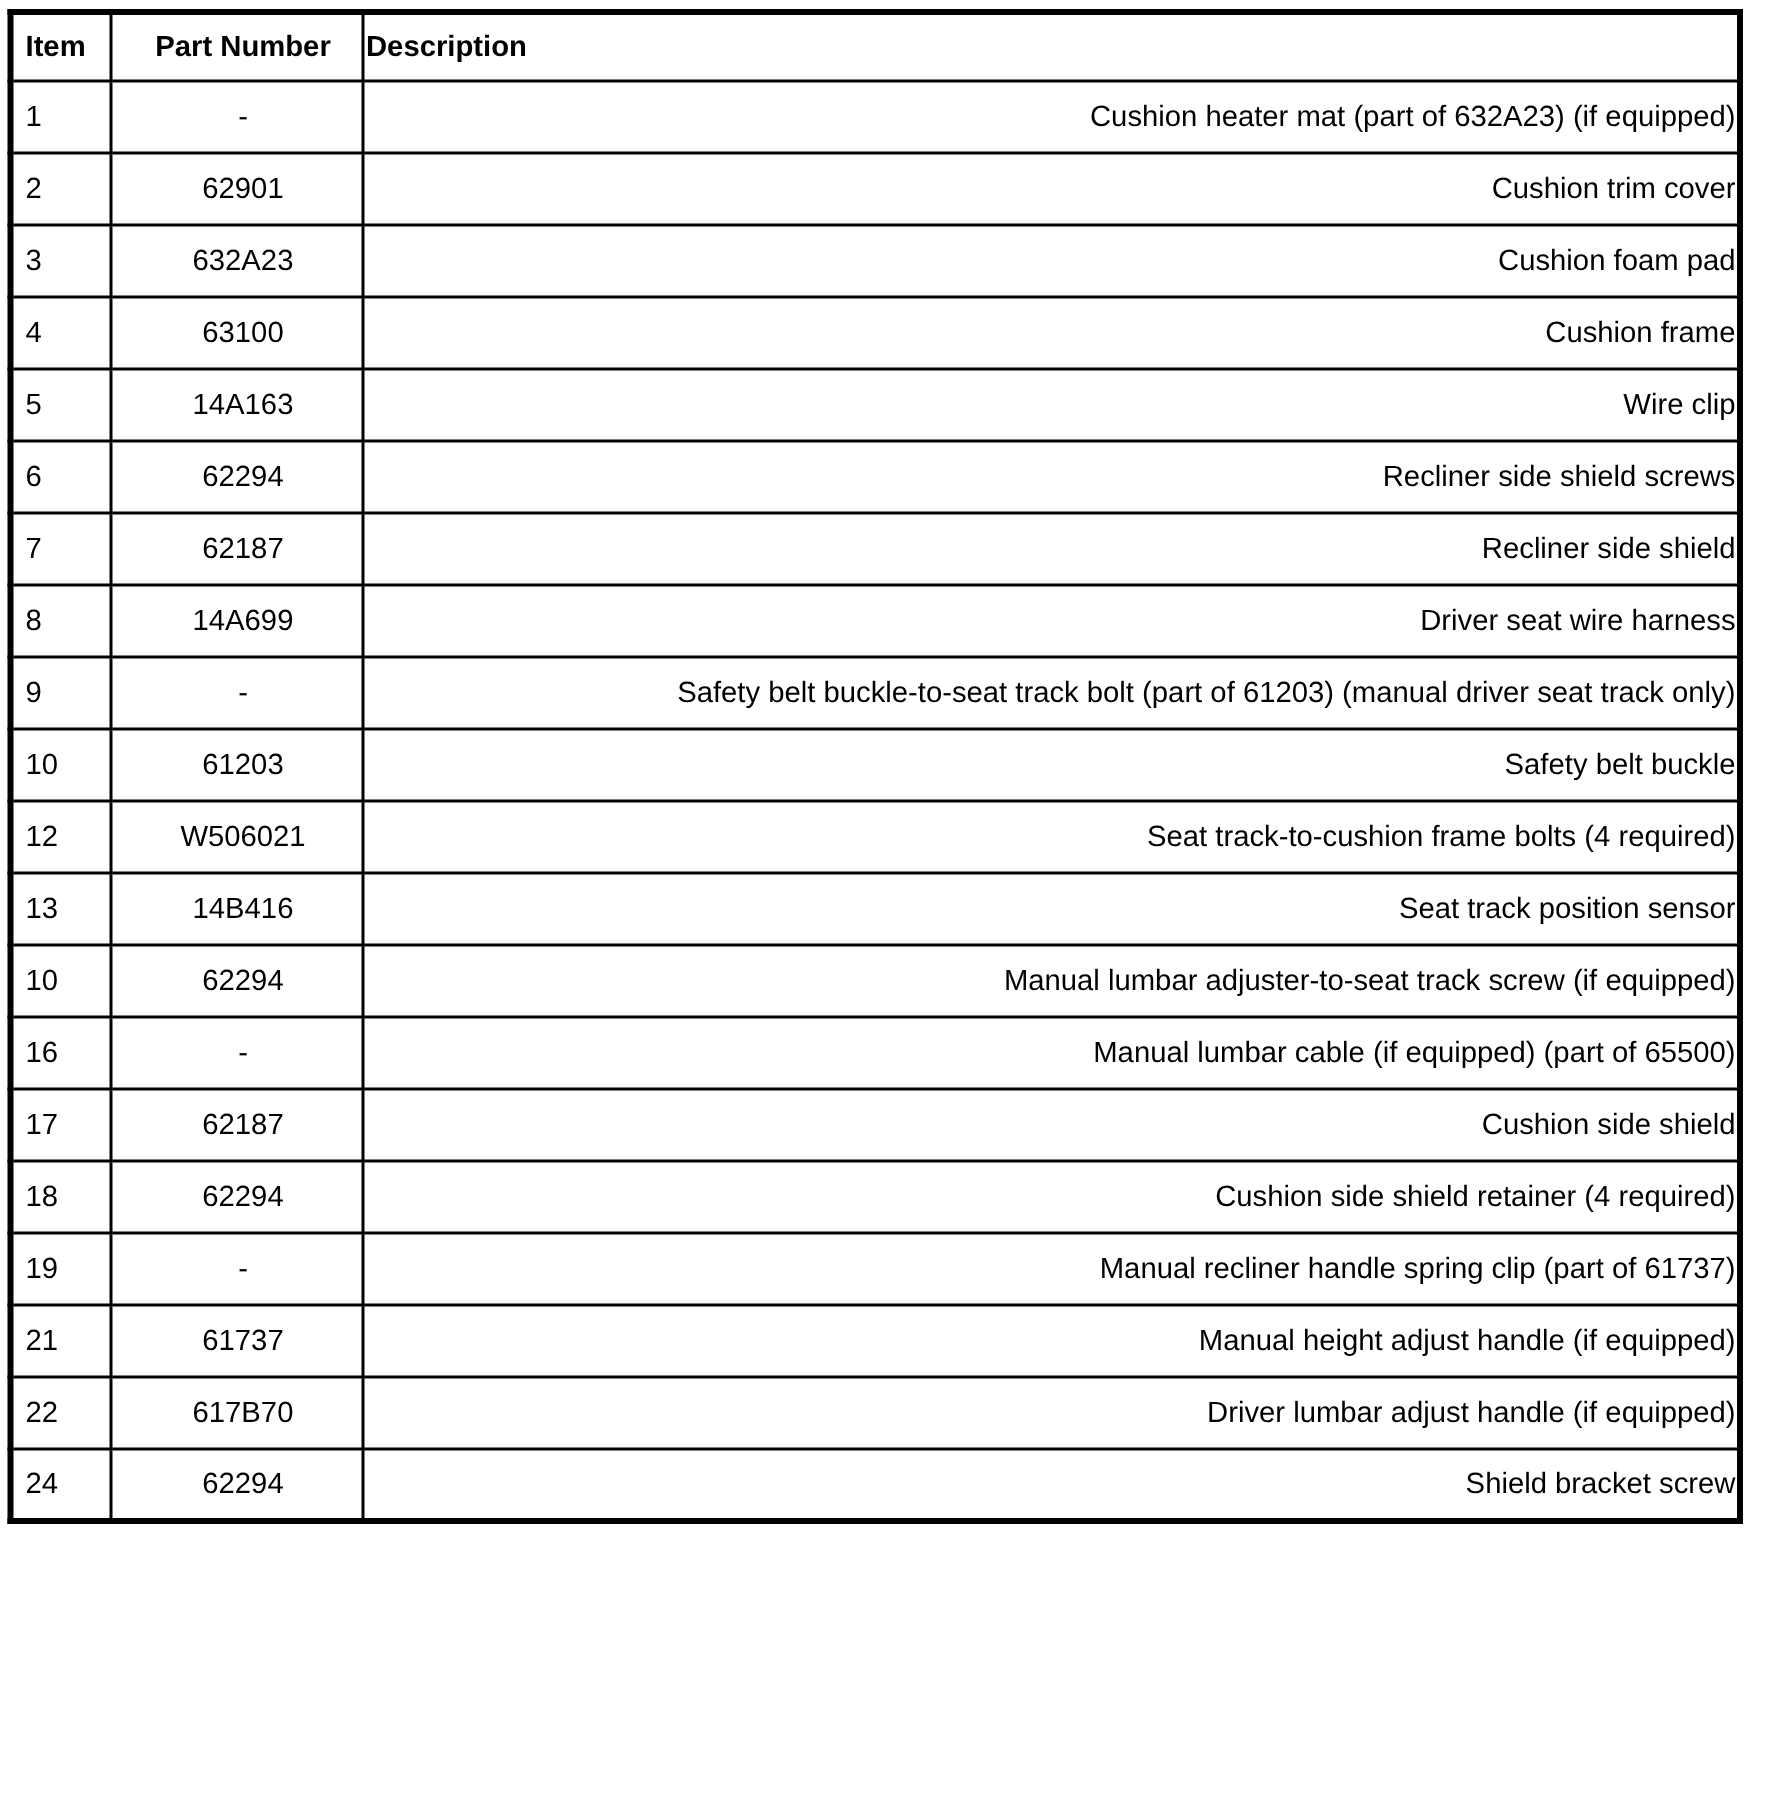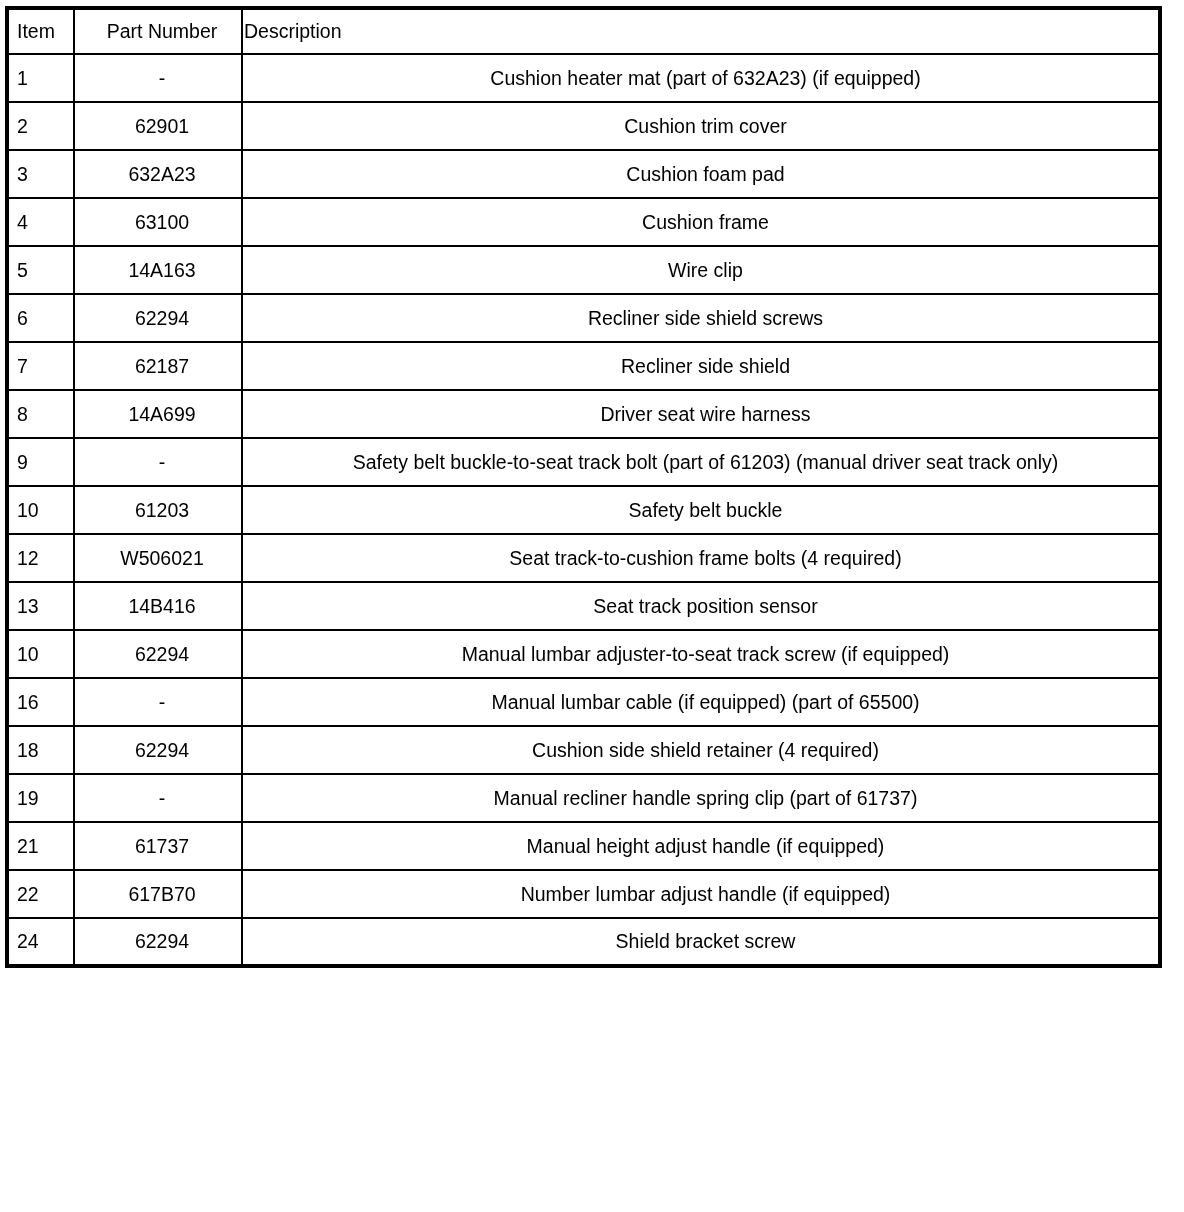--- a/index.html
+++ b/index.html
@@ -38,33 +38,33 @@
       font-size: 19.5px;
       line-height: 1.15;
       color: #000000;
       background: #ffffff;
       vertical-align: middle;
       overflow: hidden;
       white-space: nowrap;
     }
     table.parts-table th {
       height: 46px;
-      font-weight: normal;
+      font-weight: bold;
     }
     table.parts-table td {
       height: 48px;
       font-weight: normal;
     }
     .col-item   { width: 67px;  }
     .col-part   { width: 168px; }
     .col-desc   { width: auto;  }
     th.h-item, td.c-item { text-align: left; padding-left: 8px;  }
     th.h-part, td.c-part { text-align: center; padding-left: 9px;  }
     th.h-desc            { text-align: left; }
-    td.c-desc            { text-align: center; padding-left: 11px; }
+    td.c-desc            { text-align: right; padding-left: 11px; }
   </style>
 </head>
 <body>
 
 <div class="page">
   <table class="parts-table">
     <colgroup>
       <col class="col-item">
       <col class="col-part">
       <col class="col-desc">
@@ -141,38 +141,43 @@
           <td class="c-item">10</td>
           <td class="c-part">62294</td>
           <td class="c-desc">Manual lumbar adjuster-to-seat track screw (if equipped)</td>
         </tr>
         <tr>
           <td class="c-item">16</td>
           <td class="c-part">-</td>
           <td class="c-desc">Manual lumbar cable (if equipped) (part of 65500)</td>
         </tr>
         <tr>
+          <td class="c-item">17</td>
+          <td class="c-part">62187</td>
+          <td class="c-desc">Cushion side shield</td>
+        </tr>
+        <tr>
           <td class="c-item">18</td>
           <td class="c-part">62294</td>
           <td class="c-desc">Cushion side shield retainer (4 required)</td>
         </tr>
         <tr>
           <td class="c-item">19</td>
           <td class="c-part">-</td>
           <td class="c-desc">Manual recliner handle spring clip (part of 61737)</td>
         </tr>
         <tr>
           <td class="c-item">21</td>
           <td class="c-part">61737</td>
           <td class="c-desc">Manual height adjust handle (if equipped)</td>
         </tr>
         <tr>
           <td class="c-item">22</td>
           <td class="c-part">617B70</td>
-          <td class="c-desc">Number lumbar adjust handle (if equipped)</td>
+          <td class="c-desc">Driver lumbar adjust handle (if equipped)</td>
         </tr>
         <tr>
           <td class="c-item">24</td>
           <td class="c-part">62294</td>
           <td class="c-desc">Shield bracket screw</td>
         </tr>
       </tbody>
   </table>
 </div>
 

